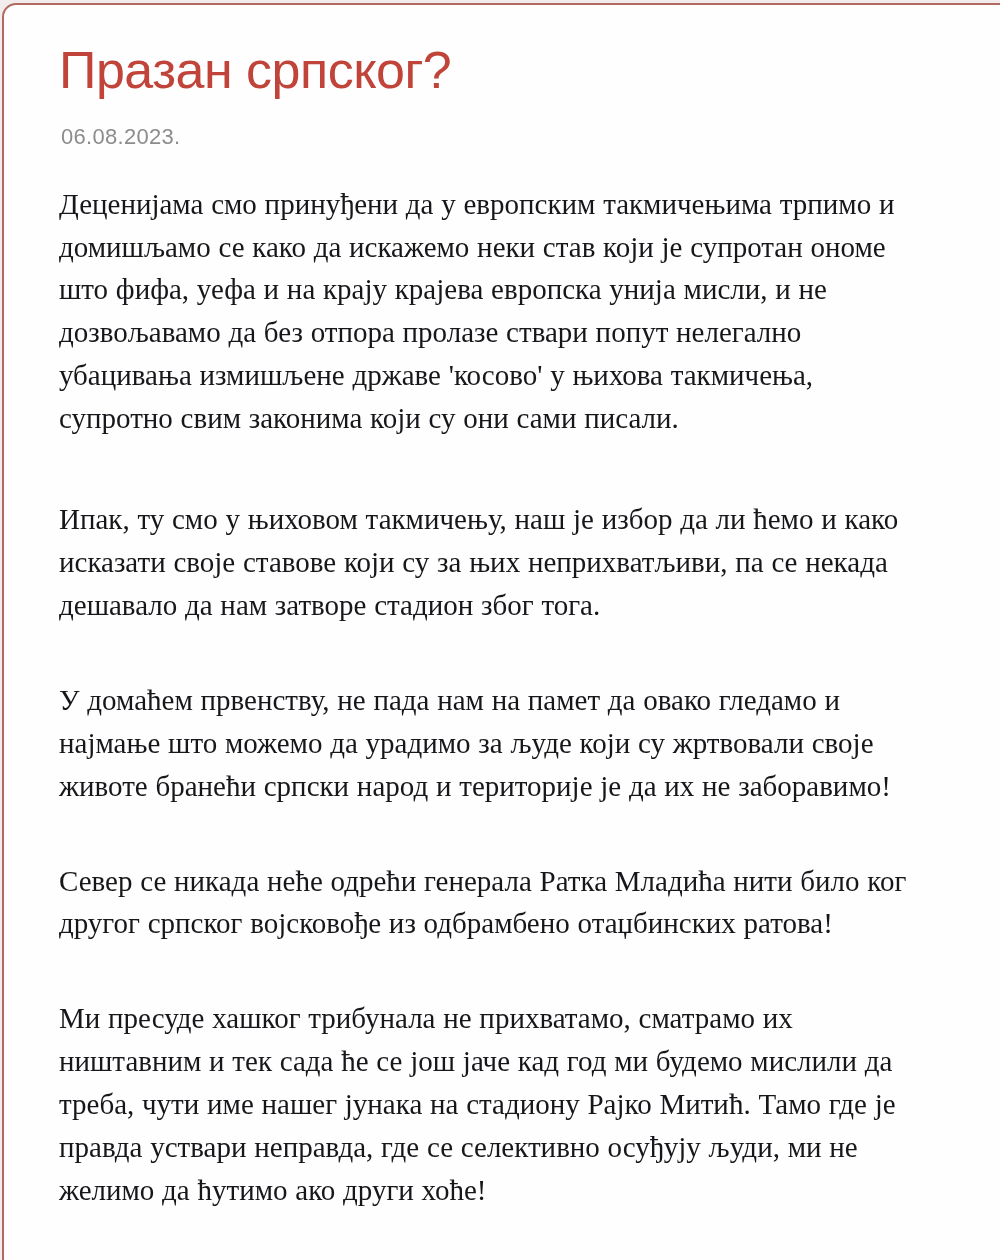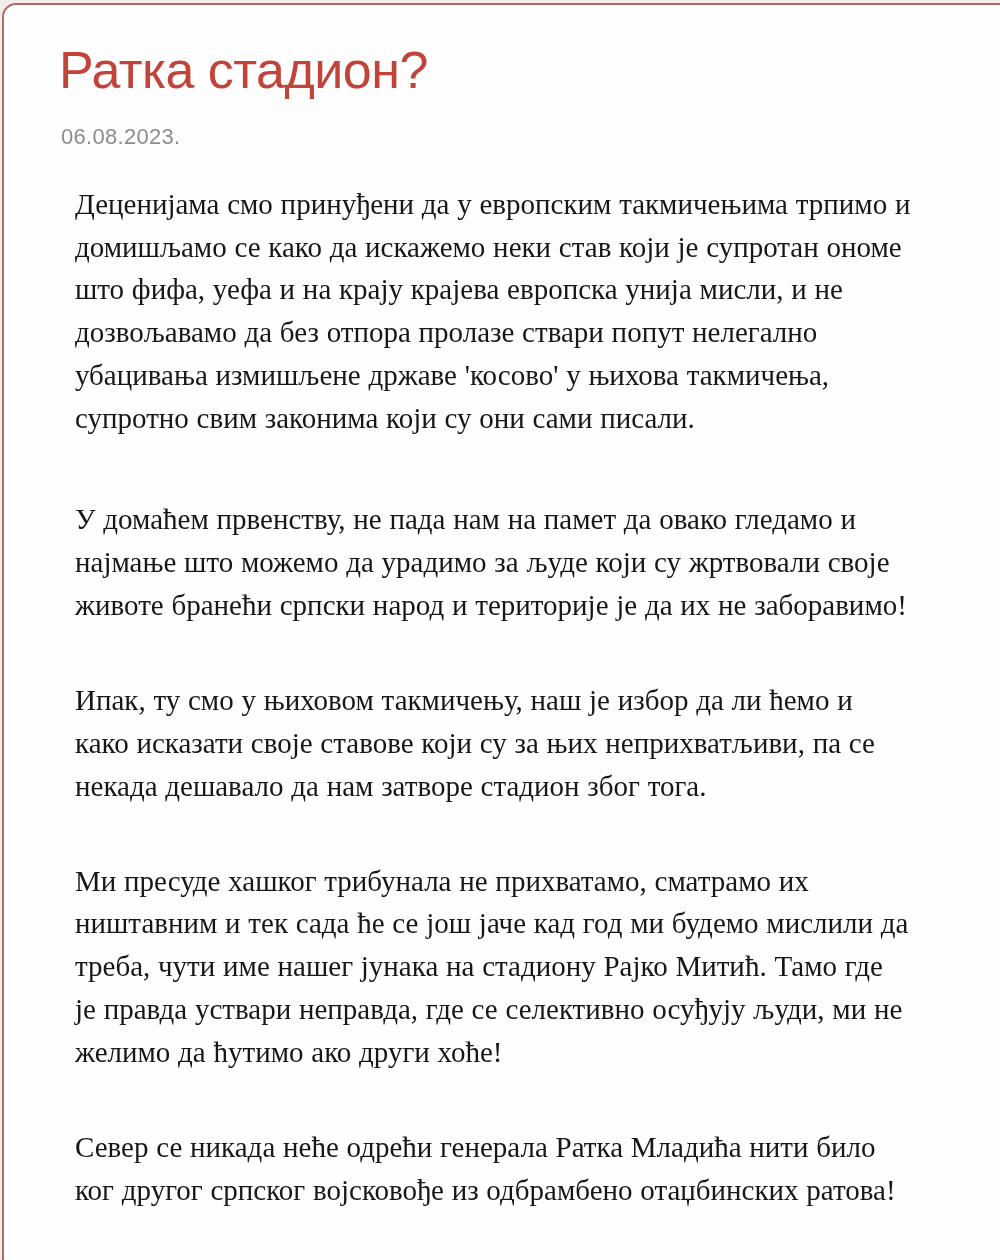--- a/index.html
+++ b/index.html
@@ -55,21 +55,21 @@
     letter-spacing: 0.3px;
   }
 
   
   #article-body {
     margin-top: 32px;
     width: 852px;
   }
 
   .paragraph {
-    margin: 0 0 58px 16px;
+    margin: 0 0 58px 0;
     font-family: "Liberation Serif", "DejaVu Serif", serif;
     font-size: 29px;
     line-height: 1.48;
     color: #17161a;
     font-weight: 400;
     text-align: left;
     word-spacing: 0.5px;
   }
 
   .paragraph:last-child {
@@ -79,27 +79,27 @@
   .paragraph.tight-gap {
     margin-bottom: 52px;
   }
 </style>
 </head>
 <body>
 
 <div id="article-card">
   <div id="article-inner">
 
-    <h1 id="page-title">Ратка стадион?</h1>
+    <h1 id="page-title">Празан српског?</h1>
 
     <div id="article-date">06.08.2023.</div>
 
     <div id="article-body">
       <p class="paragraph">Деценијама смо принуђени да у европским такмичењима трпимо и домишљамо се како да искажемо неки став који је супротан ономе што фифа, уефа и на крају крајева европска унија мисли, и не дозвољавамо да без отпора пролазе ствари попут нелегално убацивања измишљене државе 'косово' у њихова такмичења, супротно свим законима који су они сами писали.</p>
+      <p class="paragraph tight-gap">Ипак, ту смо у њиховом такмичењу, наш је избор да ли ћемо и како исказати своје ставове који су за њих неприхватљиви, па се некада дешавало да нам затворе стадион због тога.</p>
       <p class="paragraph tight-gap">У домаћем првенству, не пада нам на памет да овако гледамо и најмање што можемо да урадимо за људе који су жртвовали своје животе бранећи српски народ и територије је да их не заборавимо!</p>
-      <p class="paragraph tight-gap">Ипак, ту смо у њиховом такмичењу, наш је избор да ли ћемо и како исказати своје ставове који су за њих неприхватљиви, па се некада дешавало да нам затворе стадион због тога.</p>
+      <p class="paragraph tight-gap">Север се никада неће одрећи генерала Ратка Младића нити било ког другог српског војсковође из одбрамбено отаџбинских ратова!</p>
       <p class="paragraph tight-gap">Ми пресуде хашког трибунала не прихватамо, сматрамо их ништавним и тек сада ће се још јаче кад год ми будемо мислили да треба, чути име нашег јунака на стадиону Рајко Митић. Тамо где је правда уствари неправда, где се селективно осуђују људи, ми не желимо да ћутимо ако други хоће!</p>
-      <p class="paragraph tight-gap">Север се никада неће одрећи генерала Ратка Младића нити било ког другог српског војсковође из одбрамбено отаџбинских ратова!</p>
 
     </div>
 
   </div>
 </div>
 
 </body></html>

